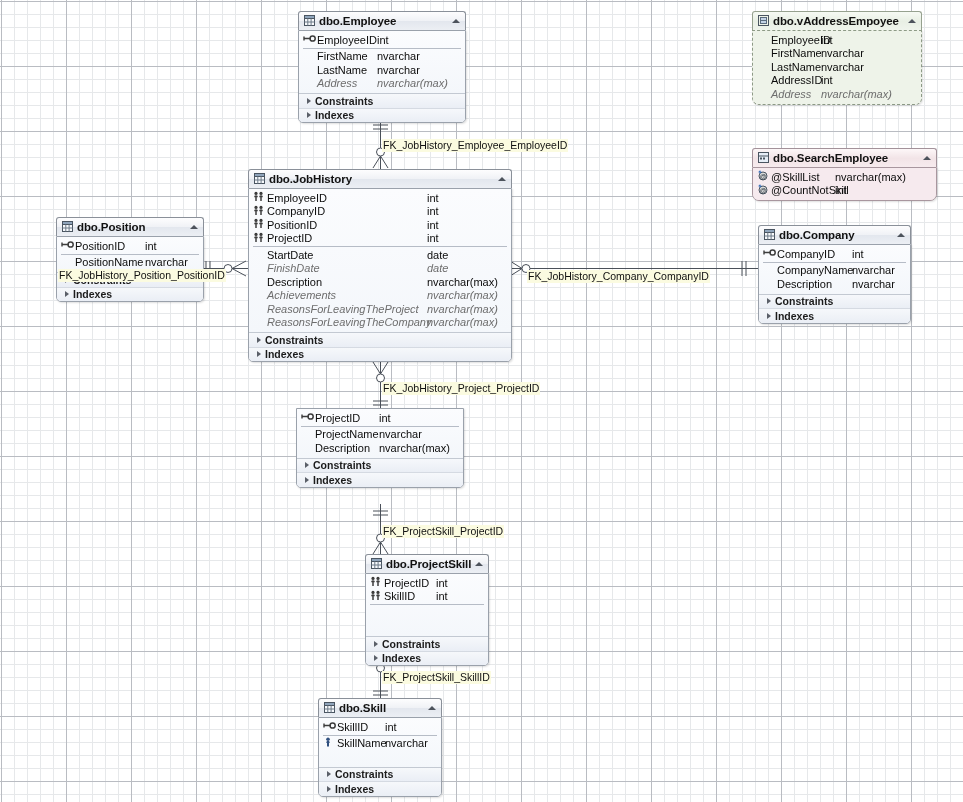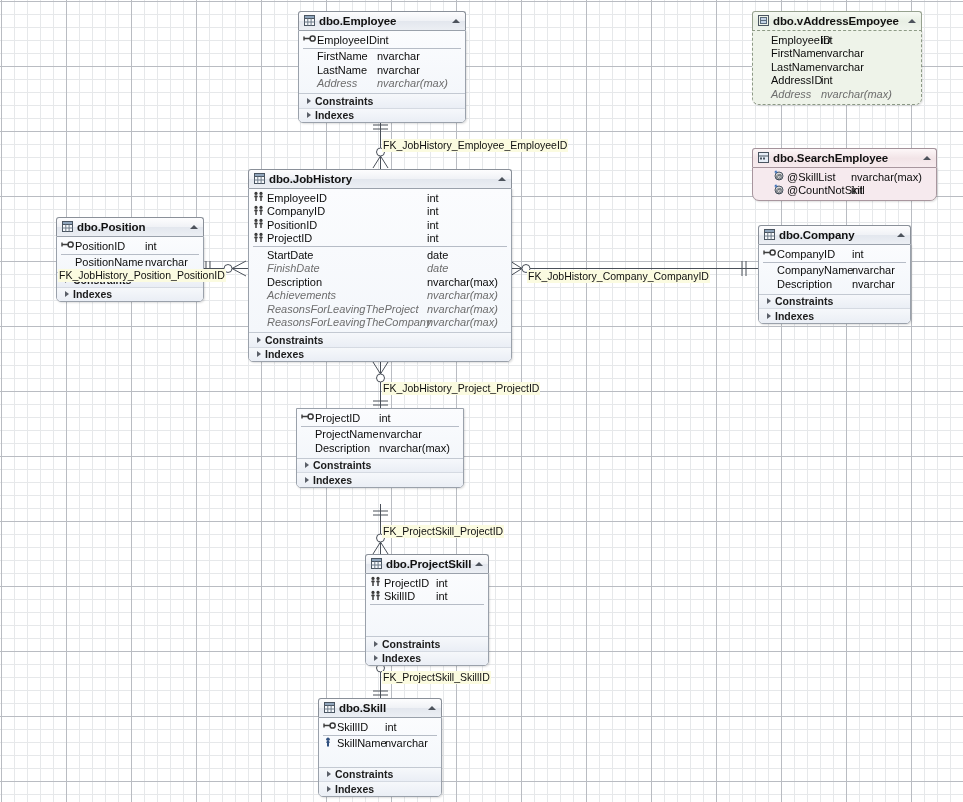--- a/index.html
+++ b/index.html
@@ -137,21 +137,21 @@
   
   .entity.proc .ent-header {
     background: linear-gradient(to bottom, #fdf7f8 0%, #f2e4e7 52%, #f7ebee 100%);
     border-color: #a3929a;
   }
   .entity.proc .ent-body {
     border: 1px solid #a8969e;
     border-radius: 0 0 7px 7px;
     background: #f6eaee;
   }
-  .entity.proc .ent-inner { background: #f6eaee; margin-left: 16px; }
+  .entity.proc .ent-inner { background: #f6eaee; }
 
   .collapse-arrow {
     width: 11px; height: 11px;
     display: inline-flex; align-items: center; justify-content: center;
   }
   .collapse-arrow::before {
     content: "";
     width: 0; height: 0;
     border-bottom: 4px solid #4d535c;
     border-left: 4px solid transparent;

